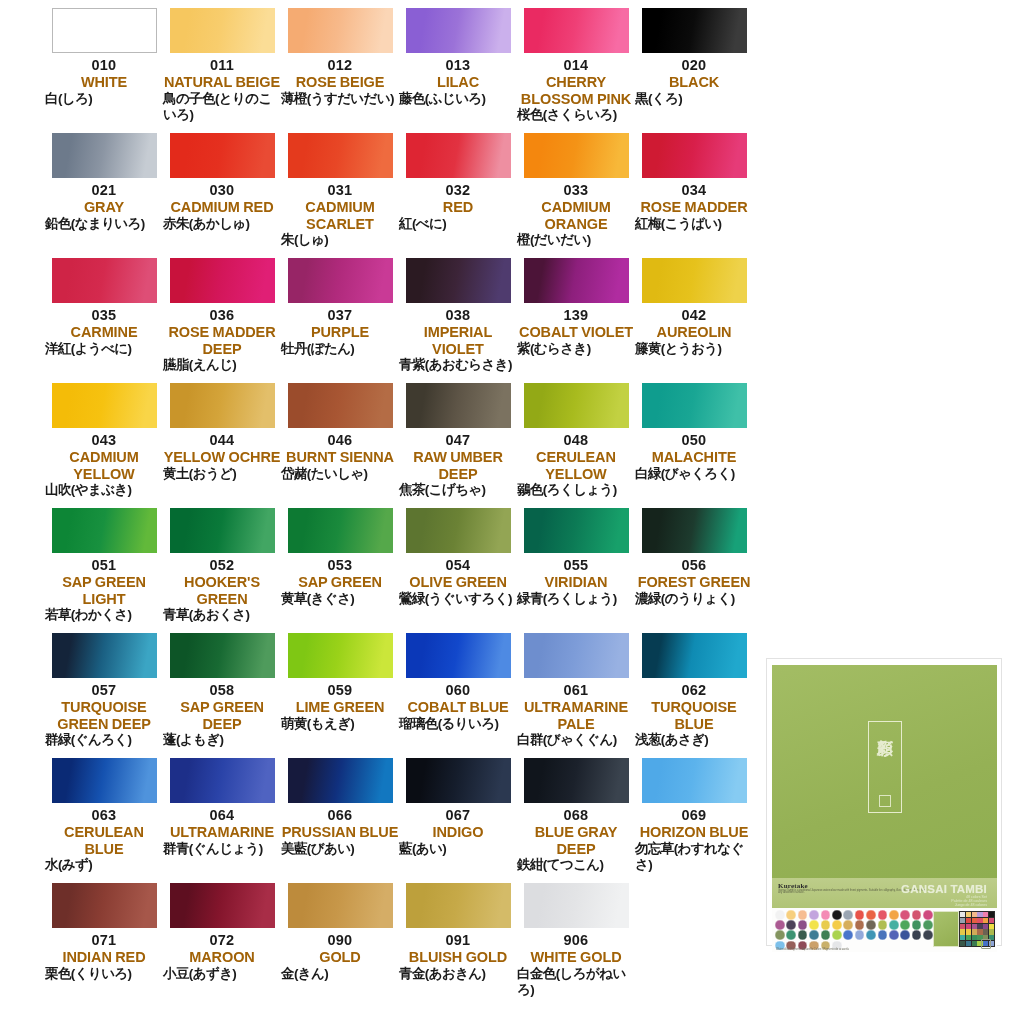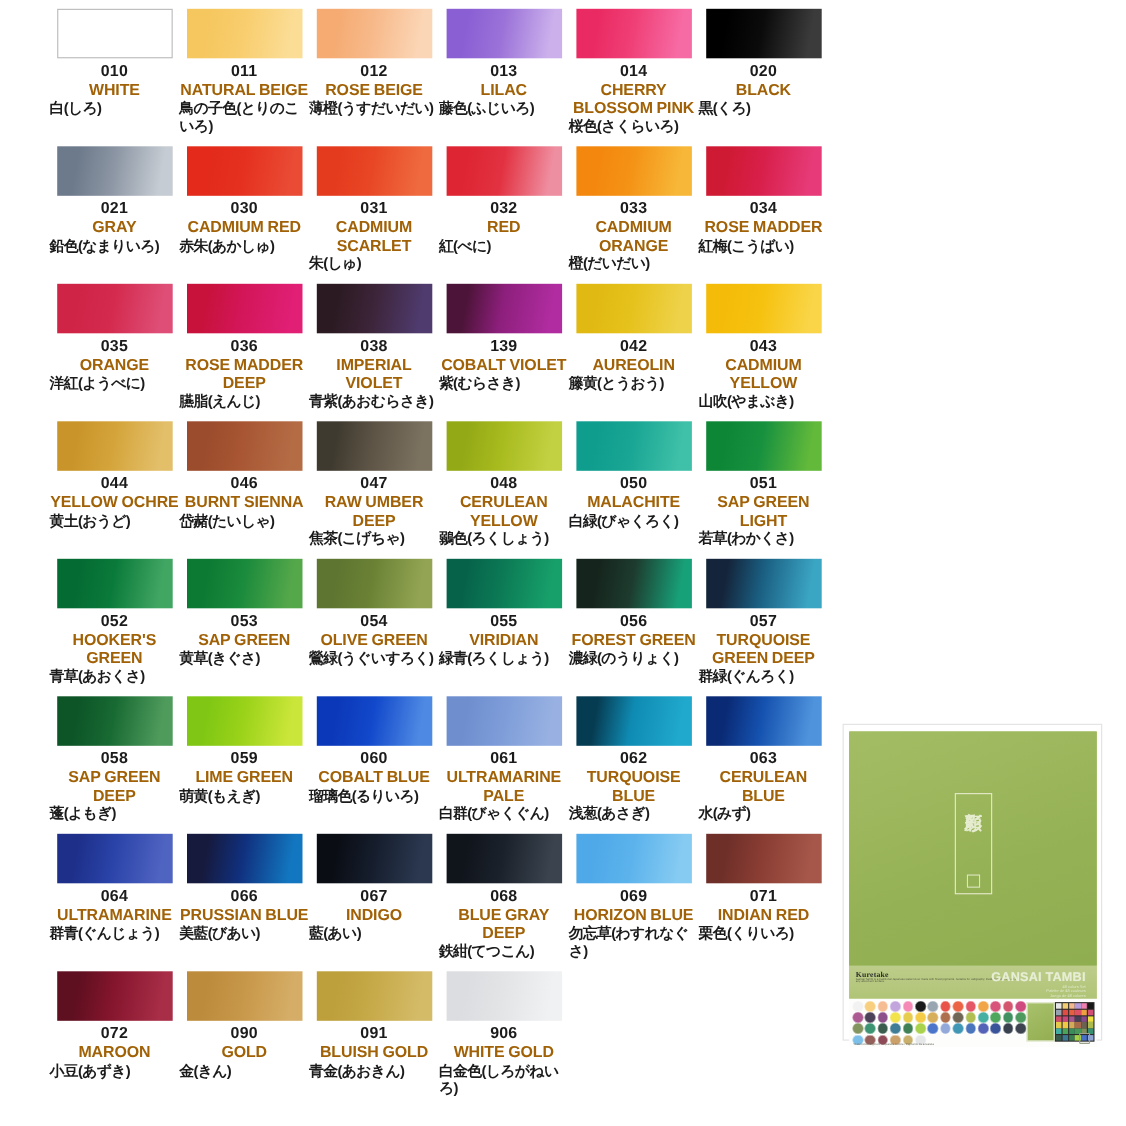--- a/index.html
+++ b/index.html
@@ -339,28 +339,34 @@
       </div>
       <div class="swatch-cell">
         <div class="chip" style="background: linear-gradient(100deg, rgb(207, 26, 51) 0%, rgb(207, 26, 51) 18%, rgb(216, 31, 74) 48%, rgb(230, 59, 120) 88%, rgb(230, 59, 120) 100%);"></div>
         <div class="chip-code">034</div>
         <div class="chip-en">ROSE MADDER</div>
         <div class="chip-jp">紅梅(こうばい)</div>
       </div>
       <div class="swatch-cell">
         <div class="chip" style="background: linear-gradient(100deg, rgb(207, 36, 70) 0%, rgb(207, 36, 70) 18%, rgb(212, 42, 78) 48%, rgb(222, 78, 118) 88%, rgb(222, 78, 118) 100%);"></div>
         <div class="chip-code">035</div>
-        <div class="chip-en">ORANGE</div>
+        <div class="chip-en">CARMINE</div>
         <div class="chip-jp">洋紅(ようべに)</div>
       </div>
       <div class="swatch-cell">
         <div class="chip" style="background: linear-gradient(100deg, rgb(200, 18, 60) 0%, rgb(200, 18, 60) 18%, rgb(211, 22, 89) 48%, rgb(224, 31, 117) 88%, rgb(224, 31, 117) 100%);"></div>
         <div class="chip-code">036</div>
         <div class="chip-en">ROSE MADDER DEEP</div>
         <div class="chip-jp">臙脂(えんじ)</div>
+      </div>
+      <div class="swatch-cell">
+        <div class="chip" style="background: linear-gradient(100deg, rgb(151, 37, 102) 0%, rgb(151, 37, 102) 18%, rgb(176, 42, 124) 48%, rgb(201, 58, 150) 88%, rgb(201, 58, 150) 100%);"></div>
+        <div class="chip-code">037</div>
+        <div class="chip-en">PURPLE</div>
+        <div class="chip-jp">牡丹(ぼたん)</div>
       </div>
       <div class="swatch-cell">
         <div class="chip" style="background: linear-gradient(100deg, rgb(43, 26, 34) 0%, rgb(43, 26, 34) 18%, rgb(60, 36, 56) 48%, rgb(79, 59, 110) 88%, rgb(79, 59, 110) 100%);"></div>
         <div class="chip-code">038</div>
         <div class="chip-en">IMPERIAL VIOLET</div>
         <div class="chip-jp">青紫(あおむらさき)</div>
       </div>
       <div class="swatch-cell">
         <div class="chip" style="background: linear-gradient(100deg, rgb(76, 20, 56) 0%, rgb(76, 20, 56) 18%, rgb(141, 31, 124) 48%, rgb(176, 44, 160) 88%, rgb(176, 44, 160) 100%);"></div>
         <div class="chip-code">139</div>

